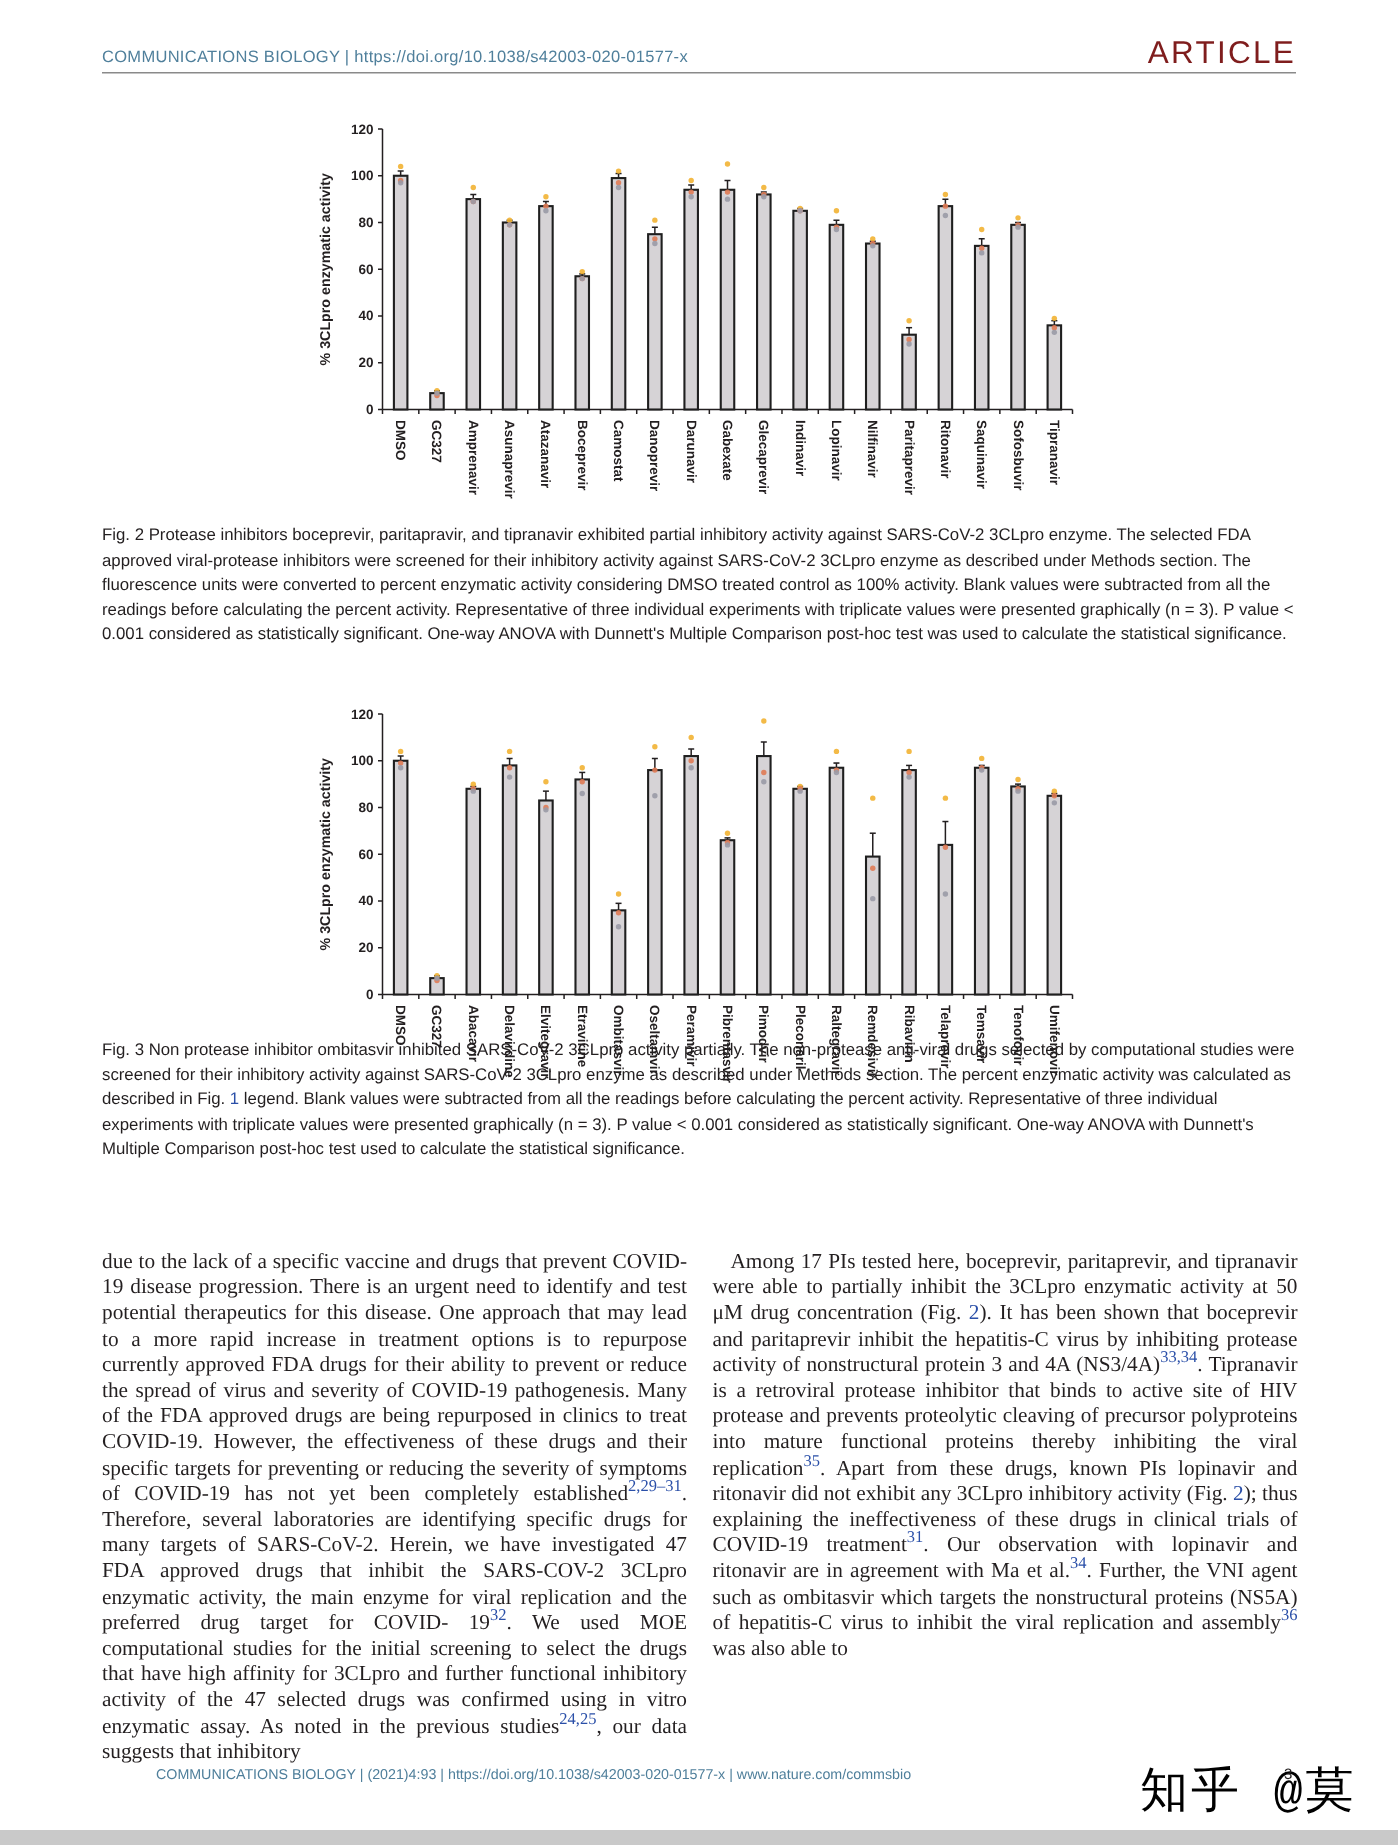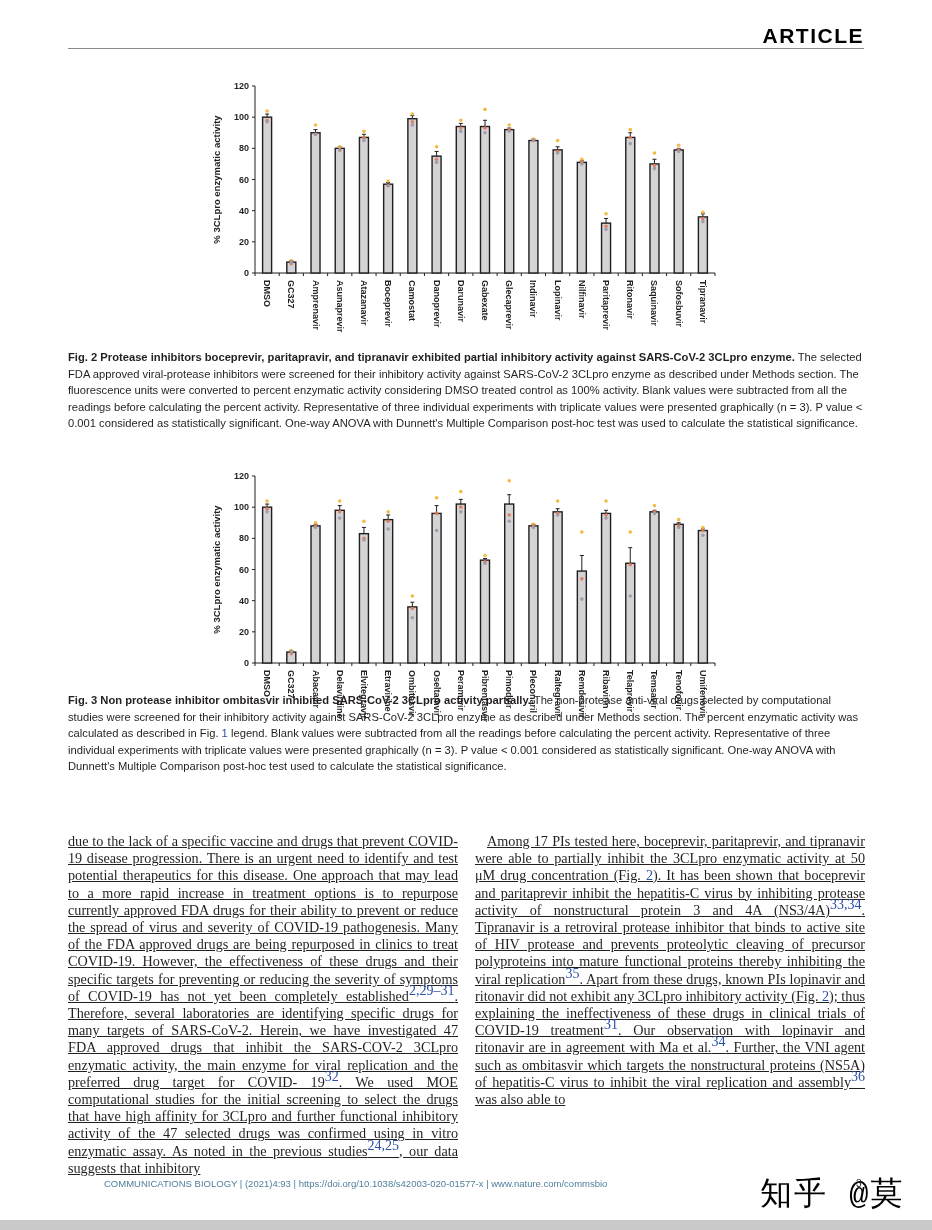--- a/index.html
+++ b/index.html
@@ -1,43 +1,44 @@
 <!DOCTYPE html>
 <html><head>
 <meta charset="utf-8">
 <style>
   html, body { margin: 0; padding: 0; background: #ffffff; }
   body { width: 932px; height: 1230px; position: relative; overflow: hidden; font-family: "Liberation Sans", sans-serif; color: #231f20; }
   .header { position: absolute; left: 68px; top: 24px; width: 796px; height: 24px; border-bottom: 1px solid #8a8a8a; }
   .header .journal { position: absolute; left: 0; top: 8px; font-size: 11px; color: #4f7f9b; letter-spacing: 0.2px; }
-  .header .article { position: absolute; right: 0; top: 0; font-size: 21px; letter-spacing: 1.5px; color: #000000; font-weight: bold; }
+  .header .article { position: absolute; right: 0; top: 0; font-size: 21px; letter-spacing: 1.5px; color: #7f1d1d; font-weight: normal; }
   .chart { position: absolute; left: 200px; }
   .chart svg { display: block; }
   .chart-1 { top: 78px; }
   .chart-2 { top: 468px; }
   .caption { position: absolute; left: 68px; width: 798px; font-size: 11.2px; line-height: 16.5px; color: #231f20; }
-  .caption b { font-weight: bold; }
+  .caption b { font-weight: normal; }
   .cap-1 { top: 349px; }
   .cap-2 { top: 692px; }
   .col { position: absolute; top: 833px; width: 390px; font-family: "Liberation Serif", serif; font-size: 14.2px; line-height: 17.2px; text-align: justify; color: #231f20; }
   .col-left { left: 68px; }
   .col-right { left: 475px; }
-  .col p { margin: 0; text-decoration: underline; }
+  .col p { margin: 0; }
   .col p.indent { text-indent: 12px; }
-  .col sup { font-size: 14px; color: #2a4fa8; line-height: 0; }
+  .col sup { font-size: 11px; color: #2a4fa8; line-height: 0; }
   .ref { color: #2a4fa8; }
   .footer { position: absolute; left: 68px; top: 1178px; font-size: 9.5px; color: #4f7f9b; margin-left: 36px; }
   .pagenum { position: absolute; left: 856px; top: 1178px; font-size: 10px; color: #231f20; }
   .watermark { position: absolute; left: 760px; top: 1172px; font-size: 32px; color: #000000; letter-spacing: 2px; font-family: Liberation Mono, monospace; }
   .bottombar { position: absolute; left: 0; top: 1220px; width: 932px; height: 10px; background: #c9c9c9; }
 </style>
 </head>
 <body>
 
 <div class="header">
+  <span class="journal">COMMUNICATIONS BIOLOGY | https://doi.org/10.1038/s42003-020-01577-x</span>
   <span class="article">ARTICLE</span>
 </div>
 
 <div class="chart chart-1">
   <svg id="chart0" width="540" height="265">
       <text x="0" y="0" transform="translate(20,101.5) rotate(-90)" text-anchor="middle" font-size="9.5" font-weight="bold" font-family="Liberation Sans, sans-serif" fill="#231f20">% 3CLpro enzymatic activity</text>
       <line x1="55" y1="8" x2="55" y2="195" stroke="#231f20" stroke-width="1"></line>
       <line x1="55" y1="195" x2="515" y2="195" stroke="#231f20" stroke-width="1"></line>
       <line x1="52" y1="195" x2="55" y2="195" stroke="#231f20" stroke-width="1"></line>
       <text x="49" y="198" text-anchor="end" font-size="9" font-weight="bold" font-family="Liberation Sans, sans-serif" fill="#231f20">0</text>

